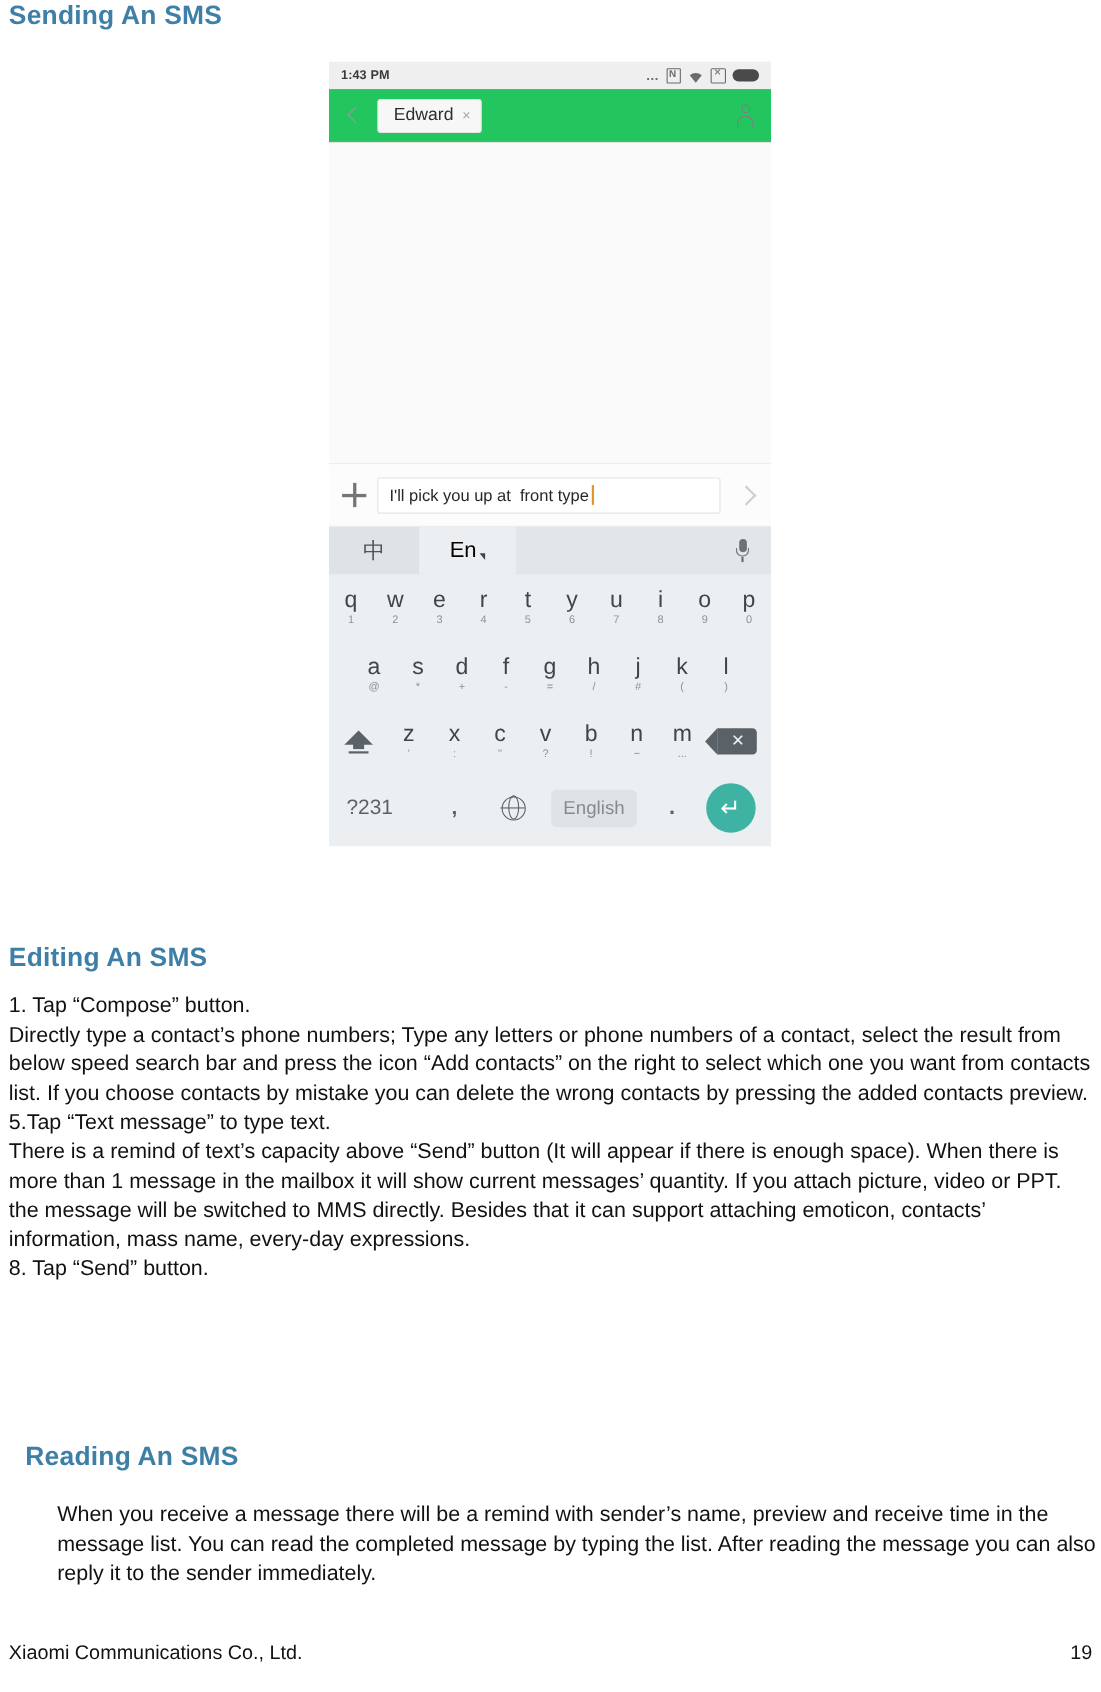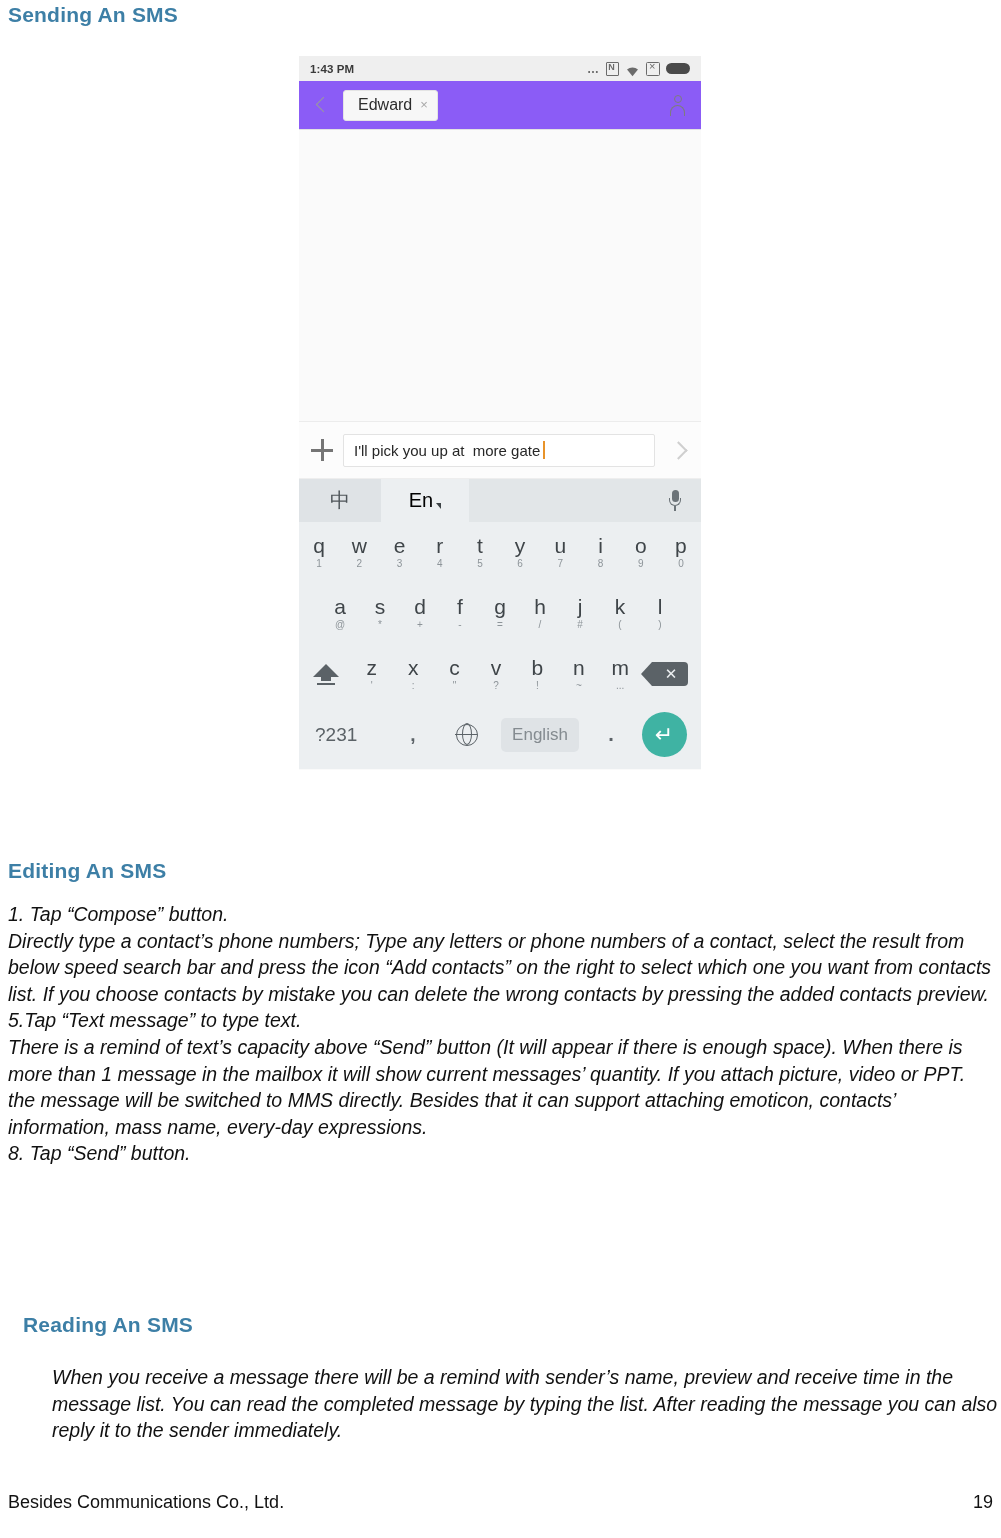--- a/index.html
+++ b/index.html
@@ -20,21 +20,21 @@
     position: relative;
     width: 1001px;
     height: 1538px;
     box-sizing: border-box;
     padding: 0 8px;
   }
 
   
   h1.section-heading {
     color: #3d7fa6;
-    font-size: 21px;
+    font-size: 24px;
     font-weight: bold;
     margin: 0;
     padding: 0;
     line-height: 26px;
     letter-spacing: 0.2px;
   }
   .heading-sending { position: absolute; left: 8px; top: 2px; }
   .heading-editing { position: absolute; left: 8px; top: 858px; }
   .heading-reading { position: absolute; left: 23px; top: 1312px; }
 
@@ -43,21 +43,21 @@
     position: absolute;
     left: 8px;
     width: 985px;
     font-size: 19.5px;
     line-height: 26.6px;
     color: #111111;
     font-family: "Liberation Sans", sans-serif;
   }
   .body-editing { top: 901px; }
   .body-reading { top: 1364px; margin-left: 44px; }
-  .body-block p { margin: 0; padding: 0; font-style: italic; }
+  .body-block p { margin: 0; padding: 0; }
 
   
   .footer {
     position: absolute;
     left: 8px;
     right: 8px;
     top: 1492px;
     display: flex;
     justify-content: space-between;
     align-items: baseline;
@@ -137,21 +137,21 @@
   }
   .ic-battery {
     width: 24px; height: 11px;
     background: #4a4a4a;
     border-radius: 5.5px;
   }
 
   
   .app-header {
     height: 49px;
-    background: #8b5cf6;
+    background: #22c55e;
     display: flex;
     align-items: center;
     padding: 0 14px;
     box-sizing: border-box;
     border-bottom: 1px solid #e2e2e2;
   }
   .back-chevron {
     width: 18px; height: 18px;
     position: relative;
     flex: 0 0 auto;
@@ -568,21 +568,21 @@
       </span>
       <span class="header-spacer"></span>
       <span class="person-icon"></span>
     </div>
 
     <div class="conversation"></div>
 
     <div class="input-bar">
       <span class="plus-icon"></span>
       <span class="msg-input">
-        <span class="msg-input-text">I'll pick you up at  more gate</span>
+        <span class="msg-input-text">I'll pick you up at  front type</span>
         <span class="caret"></span>
       </span>
       <span class="send-chevron"></span>
     </div>
 
     <div class="keyboard">
 
       <div class="kb-toolbar">
         <div class="kb-lang-cn">
           <span>中</span>
@@ -761,17 +761,17 @@
     <p>8. Tap “Send” button.</p>
   </div>
 
   <h1 class="section-heading heading-reading">Reading An SMS</h1>
 
   <div class="body-block body-reading">
     <p>When you receive a message there will be a remind with sender’s name, preview and receive time in the message list. You can read the completed message by typing the list. After reading the message you can also reply it to the sender immediately.</p>
   </div>
 
   <div class="footer">
-    <span>Besides Communications Co., Ltd.</span>
+    <span>Xiaomi Communications Co., Ltd.</span>
     <span>19</span>
   </div>
 
 </div>
 
 </body></html>

